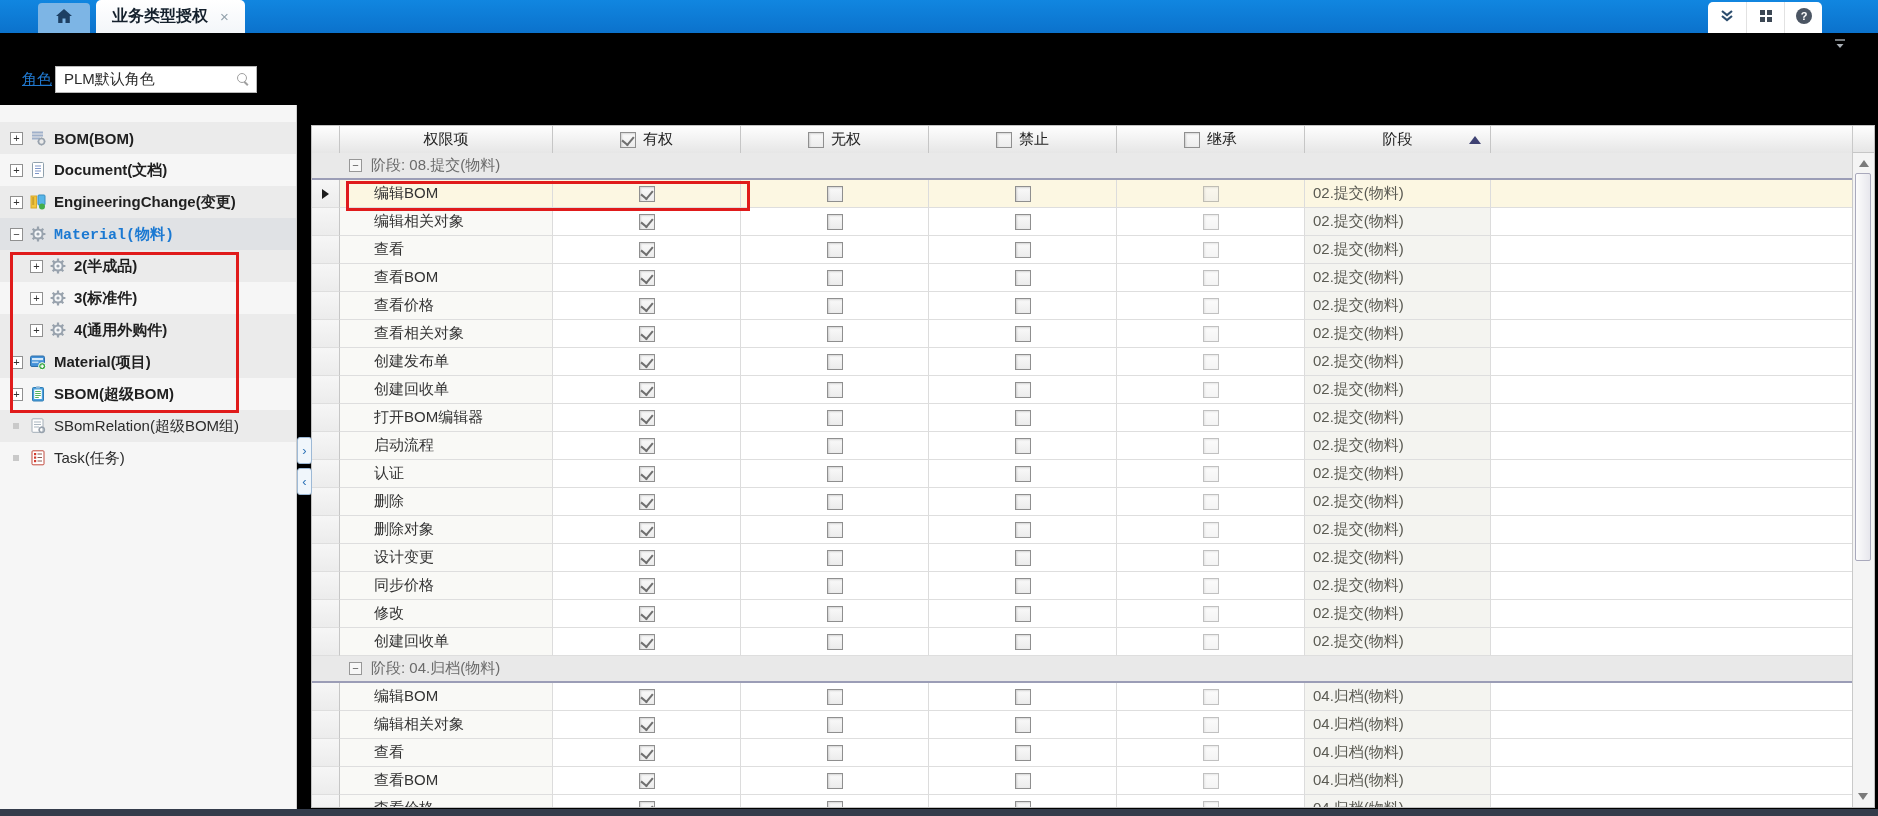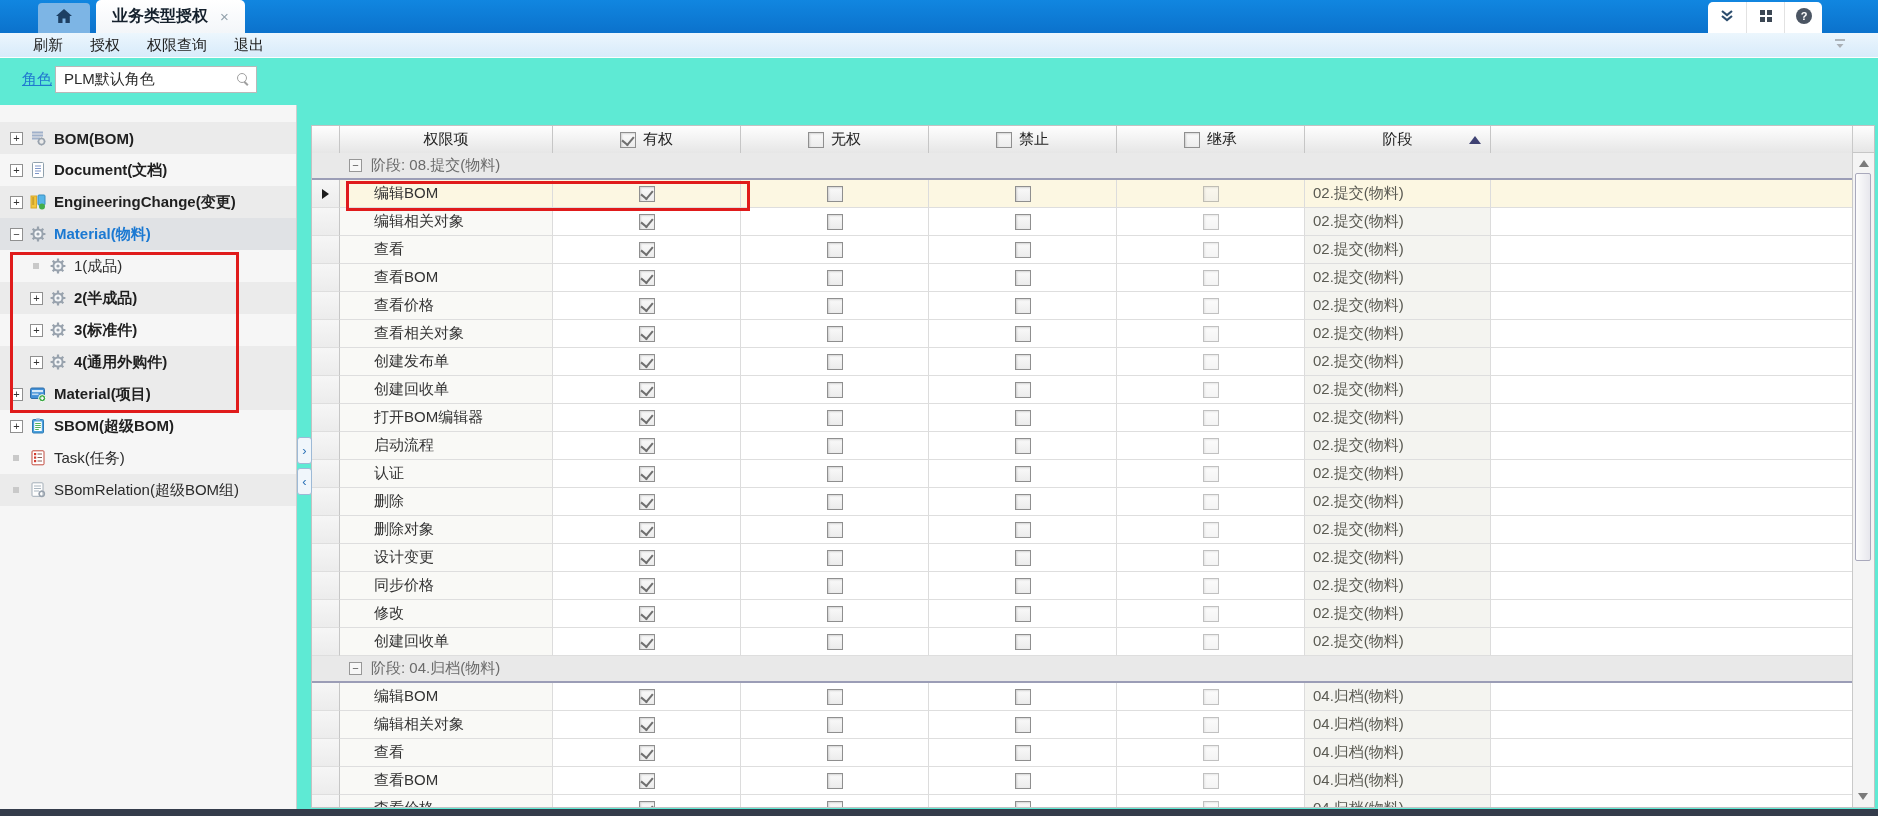--- a/index.html
+++ b/index.html
@@ -1,18 +1,18 @@
 <!DOCTYPE html>
 <html><head>
 <meta charset="utf-8">
 <style>
   * { box-sizing: border-box; margin: 0; padding: 0; }
   html,body { background:#e8e8e8; }
   #app { position:relative; width:1878px; height:816px; overflow:hidden;
-         background:#5eead4; font-family:"Liberation Sans", sans-serif; }
+         background:#000000; font-family:"Liberation Sans", sans-serif; }
 
   
   .topbar { position:absolute; left:0; top:0; width:100%; height:33px;
             background:linear-gradient(#1186e0,#0b72cc); }
   .home-tab { position:absolute; left:38px; top:3px; width:52px; height:30px;
               background:#7db5e5; border-radius:4px 4px 0 0;
               display:flex; align-items:center; justify-content:center; cursor:pointer; }
   .active-tab { position:absolute; left:96px; top:0; height:33px;
                 background:linear-gradient(#ffffff,#f3f6f9); border-radius:5px 5px 0 0;
                 display:flex; align-items:center; padding:0 16px; gap:12px; }
@@ -52,21 +52,21 @@
   .tree-row.lvl1 { padding-left:30px; }
   .tree-row.shaded { background:#ebebeb; }
   .tree-row.selected { background:#e0e2e5; }
   .texp { width:13px; height:13px; flex:0 0 13px; border:1px solid #909090; background:#fff;
           font-size:11px; line-height:10px; text-align:center; color:#333; margin-right:6px; }
   .leafdot { width:6px; height:6px; flex:0 0 6px; background:#c9c9c9; margin:0 10px 0 3px; }
   .tree-ico { width:18px; height:18px; margin-right:7px; flex:0 0 18px; }
   .tree-ico svg { display:block; }
   .tlabel { font-size:15px; color:#2b2b2b; white-space:nowrap; }
   .tlabel.b { font-weight:bold; color:#1f1f1f; }
-  .tlabel.sel { color:#1b79d2; }
+  .tlabel.sel { color:#1b79d2;font-family:Liberation Mono, monospace; }
 
   
   .split-btn { position:absolute; left:297px; width:15px; height:27px;
                background:#f0f6fb; border:1px solid #9db9d6; border-radius:3px;
                color:#2f74b8; font-size:13px; display:flex; align-items:center;
                justify-content:center; cursor:pointer; z-index:4; }
 
   
   .grid { position:absolute; left:311px; top:125px; width:1564px; height:683px;
           background:#fff; border:1px solid #c2c2c2; overflow:hidden; }
@@ -158,26 +158,20 @@
         </div>
       <div class="tr-btn">
           <span id="tr-ico-2"><svg width="18" height="18" viewBox="0 0 18 18">
               <circle cx="9" cy="9" r="8" fill="#4b5563"></circle>
               <text x="9" y="13" text-anchor="middle" font-size="11" font-weight="bold" fill="#fff" font-family="Liberation Sans,sans-serif">?</text>
             </svg></span>
         </div>
     </div>
   </div>
 
-  <div class="menubar" id="menubar-items">
-      <span class="menu-item">刷新</span>
-      <span class="menu-item">授权</span>
-      <span class="menu-item">权限查询</span>
-      <span class="menu-item">退出</span>
-    </div>
   <span class="bar-collapse" id="bar-collapse-slot"><svg width="16" height="14" viewBox="0 0 16 14">
         <path d="M3 3h10" stroke="#9aa0a6" stroke-width="1.5"></path>
         <path d="M4.5 7l3.5 4 3.5-4z" fill="#aab0b6"></path>
       </svg></span>
 
   <div class="rolebar">
     <a class="role-link">角色</a>
     <span class="role-input-wrap">
       <input class="role-input" value="PLM默认角色" style="">
       <span class="search-ico"></span>
@@ -225,70 +219,57 @@
             <svg width="18" height="18" viewBox="0 0 18 18">
               <circle cx="9" cy="9" r="4.6" fill="#f4f6f8" stroke="#98a2ad" stroke-width="2"></circle>
               <circle cx="9" cy="9" r="1.6" fill="#98a2ad"></circle>
               <g stroke="#98a2ad" stroke-width="2.2">
                 <path d="M9 1.6V4M9 14v2.4M1.6 9H4M14 9h2.4M3.7 3.7l1.7 1.7M12.6 12.6l1.7 1.7M14.3 3.7l-1.7 1.7M5.4 12.6l-1.7 1.7"></path>
               </g>
             </svg>
           </span>
           <span class="tlabel b sel">Material(物料)</span>
         </div>
-        <div class="tree-row lvl1">
-          <span class="leafdot"></span>
+        <div class="tree-row lvl1 shaded">
+          <span class="texp">+</span>
           <span class="tree-ico">
             <svg width="18" height="18" viewBox="0 0 18 18">
               <circle cx="9" cy="9" r="4.6" fill="#f4f6f8" stroke="#98a2ad" stroke-width="2"></circle>
               <circle cx="9" cy="9" r="1.6" fill="#98a2ad"></circle>
               <g stroke="#98a2ad" stroke-width="2.2">
                 <path d="M9 1.6V4M9 14v2.4M1.6 9H4M14 9h2.4M3.7 3.7l1.7 1.7M12.6 12.6l1.7 1.7M14.3 3.7l-1.7 1.7M5.4 12.6l-1.7 1.7"></path>
               </g>
             </svg>
           </span>
-          <span class="tlabel">1(成品)</span>
-        </div>
-        <div class="tree-row lvl1 shaded">
+          <span class="tlabel b">2(半成品)</span>
+        </div>
+        <div class="tree-row lvl1">
           <span class="texp">+</span>
           <span class="tree-ico">
             <svg width="18" height="18" viewBox="0 0 18 18">
               <circle cx="9" cy="9" r="4.6" fill="#f4f6f8" stroke="#98a2ad" stroke-width="2"></circle>
               <circle cx="9" cy="9" r="1.6" fill="#98a2ad"></circle>
               <g stroke="#98a2ad" stroke-width="2.2">
                 <path d="M9 1.6V4M9 14v2.4M1.6 9H4M14 9h2.4M3.7 3.7l1.7 1.7M12.6 12.6l1.7 1.7M14.3 3.7l-1.7 1.7M5.4 12.6l-1.7 1.7"></path>
               </g>
             </svg>
           </span>
-          <span class="tlabel b">2(半成品)</span>
-        </div>
-        <div class="tree-row lvl1">
+          <span class="tlabel b">3(标准件)</span>
+        </div>
+        <div class="tree-row lvl1 shaded">
           <span class="texp">+</span>
           <span class="tree-ico">
             <svg width="18" height="18" viewBox="0 0 18 18">
               <circle cx="9" cy="9" r="4.6" fill="#f4f6f8" stroke="#98a2ad" stroke-width="2"></circle>
               <circle cx="9" cy="9" r="1.6" fill="#98a2ad"></circle>
               <g stroke="#98a2ad" stroke-width="2.2">
                 <path d="M9 1.6V4M9 14v2.4M1.6 9H4M14 9h2.4M3.7 3.7l1.7 1.7M12.6 12.6l1.7 1.7M14.3 3.7l-1.7 1.7M5.4 12.6l-1.7 1.7"></path>
               </g>
             </svg>
           </span>
-          <span class="tlabel b">3(标准件)</span>
-        </div>
-        <div class="tree-row lvl1 shaded">
-          <span class="texp">+</span>
-          <span class="tree-ico">
-            <svg width="18" height="18" viewBox="0 0 18 18">
-              <circle cx="9" cy="9" r="4.6" fill="#f4f6f8" stroke="#98a2ad" stroke-width="2"></circle>
-              <circle cx="9" cy="9" r="1.6" fill="#98a2ad"></circle>
-              <g stroke="#98a2ad" stroke-width="2.2">
-                <path d="M9 1.6V4M9 14v2.4M1.6 9H4M14 9h2.4M3.7 3.7l1.7 1.7M12.6 12.6l1.7 1.7M14.3 3.7l-1.7 1.7M5.4 12.6l-1.7 1.7"></path>
-              </g>
-            </svg>
-          </span>
           <span class="tlabel b">4(通用外购件)</span>
         </div>
         <div class="tree-row lvl0 shaded">
           <span class="texp">+</span>
           <span class="tree-ico">
             <svg width="18" height="18" viewBox="0 0 18 18">
               <rect x="1.5" y="3" width="14" height="10.5" rx="1.5" fill="#4391d8" stroke="#2e6ea8"></rect>
               <rect x="3" y="5" width="11" height="2.2" fill="#d6e9f9"></rect>
               <rect x="3" y="8.5" width="6.5" height="1.6" fill="#bcd9f2"></rect>
               <circle cx="13.2" cy="13.2" r="3.6" fill="#3aa742" stroke="#fff"></circle>
@@ -302,44 +283,44 @@
           <span class="tree-ico">
             <svg width="18" height="18" viewBox="0 0 18 18">
               <rect x="3.5" y="2.5" width="11" height="13.5" rx="1" fill="#4aa0dd" stroke="#2f7cb5"></rect>
               <rect x="5.2" y="4.5" width="7.6" height="9.5" fill="#fff"></rect>
               <path d="M6.2 6.5h5.6M6.2 8.5h5.6M6.2 10.5h5.6M6.2 12.5h3.6" stroke="#53b35a" stroke-width="1.2"></path>
               <rect x="7" y="1.2" width="4" height="2.4" rx="0.8" fill="#8fb8d8"></rect>
             </svg>
           </span>
           <span class="tlabel b">SBOM(超级BOM)</span>
         </div>
+        <div class="tree-row lvl0 shaded">
+          <span class="leafdot"></span>
+          <span class="tree-ico">
+            <svg width="18" height="18" viewBox="0 0 18 18">
+              <rect x="3" y="1.8" width="11" height="13.5" rx="1" fill="#fdfdfd" stroke="#a3aeb8"></rect>
+              <path d="M5 5h7M5 7.5h7M5 10h5" stroke="#aab6c0" stroke-width="1.2"></path>
+              <circle cx="12.8" cy="12.8" r="2.6" fill="none" stroke="#98a2ad" stroke-width="1.5"></circle>
+              <path d="M12.8 9.6v1M12.8 15v1M9.6 12.8h1M15 12.8h1" stroke="#98a2ad" stroke-width="1.3"></path>
+            </svg>
+          </span>
+          <span class="tlabel">SBomRelation(超级BOM组)</span>
+        </div>
         <div class="tree-row lvl0">
           <span class="leafdot"></span>
           <span class="tree-ico">
             <svg width="18" height="18" viewBox="0 0 18 18">
               <rect x="3" y="1.8" width="12" height="14" rx="1" fill="#fff" stroke="#c24a3e"></rect>
               <rect x="5" y="4" width="2.2" height="2.2" fill="#d23b2e"></rect>
               <rect x="5" y="7.5" width="2.2" height="2.2" fill="#d23b2e"></rect>
               <rect x="5" y="11" width="2.2" height="2.2" fill="#d23b2e"></rect>
               <path d="M8.5 5h4.5M8.5 8.5h4.5M8.5 12h4.5" stroke="#8b5c55" stroke-width="1.2"></path>
             </svg>
           </span>
           <span class="tlabel">Task(任务)</span>
-        </div>
-        <div class="tree-row lvl0 shaded">
-          <span class="leafdot"></span>
-          <span class="tree-ico">
-            <svg width="18" height="18" viewBox="0 0 18 18">
-              <rect x="3" y="1.8" width="11" height="13.5" rx="1" fill="#fdfdfd" stroke="#a3aeb8"></rect>
-              <path d="M5 5h7M5 7.5h7M5 10h5" stroke="#aab6c0" stroke-width="1.2"></path>
-              <circle cx="12.8" cy="12.8" r="2.6" fill="none" stroke="#98a2ad" stroke-width="1.5"></circle>
-              <path d="M12.8 9.6v1M12.8 15v1M9.6 12.8h1M15 12.8h1" stroke="#98a2ad" stroke-width="1.3"></path>
-            </svg>
-          </span>
-          <span class="tlabel">SBomRelation(超级BOM组)</span>
         </div>
       </div>
   </div>
   <div class="red-box sidebar-box"></div>
 
   <div class="split-btn" style="top:437px">
     <span>›</span>
   </div>
   <div class="split-btn" style="top:468px">
     <span>‹</span>

